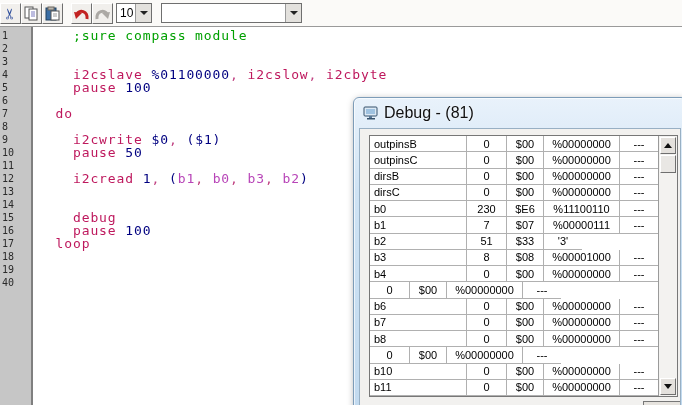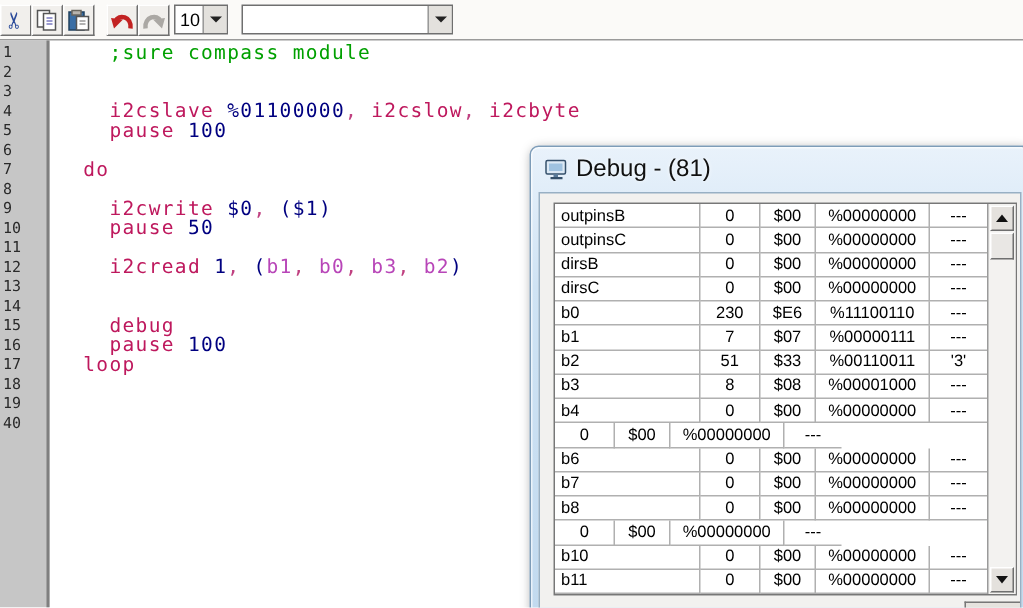--- a/index.html
+++ b/index.html
@@ -221,21 +221,20 @@
               <div class="dbg-cell name">b1</div>
               <div class="dbg-cell dec">7</div>
               <div class="dbg-cell hex">$07</div>
               <div class="dbg-cell bin">%00000111</div>
               <div class="dbg-cell asc">---</div>
             </div>
             <div class="dbg-row">
               <div class="dbg-cell name">b2</div>
               <div class="dbg-cell dec">51</div>
               <div class="dbg-cell hex">$33</div>
-              <div class="dbg-cell bin">%00110011</div>
               <div class="dbg-cell asc">'3'</div>
             </div>
             <div class="dbg-row">
               <div class="dbg-cell name">b3</div>
               <div class="dbg-cell dec">8</div>
               <div class="dbg-cell hex">$08</div>
               <div class="dbg-cell bin">%00001000</div>
               <div class="dbg-cell asc">---</div>
             </div>
             <div class="dbg-row">

